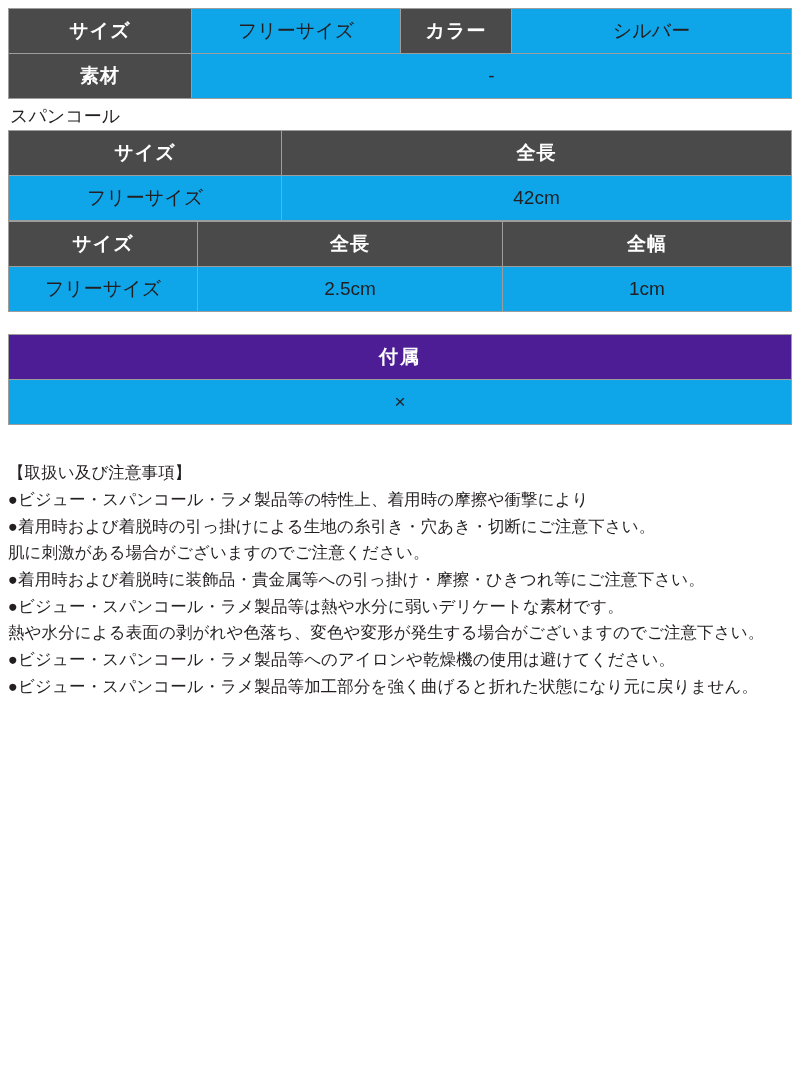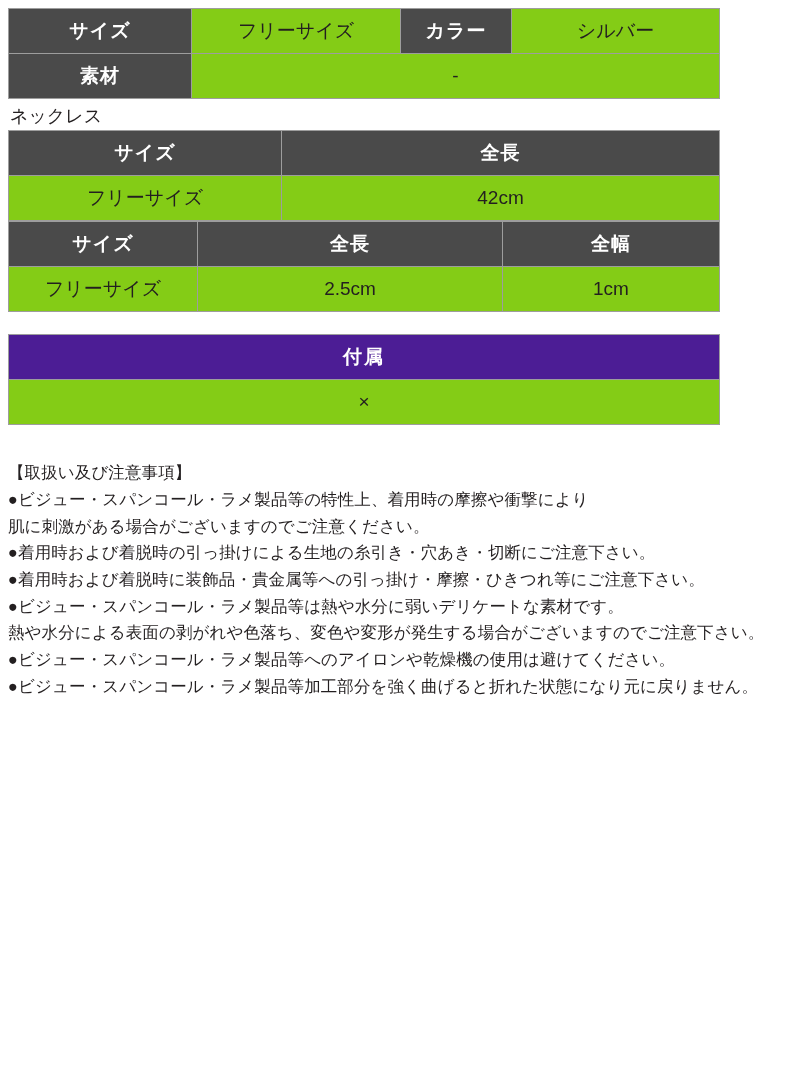--- a/index.html
+++ b/index.html
@@ -15,30 +15,30 @@
     position: relative;
     overflow: hidden;
   }
   .page {
     width: 800px;
     box-sizing: border-box;
     padding: 8px 8px 0 8px;
   }
   table.spec {
     border-collapse: collapse;
-    width: 712px;
+    width: 784px;
     table-layout: fixed;
   }
   table.spec td {
     border: 1px solid #9d9d9d;
     height: 44px;
     text-align: center;
     vertical-align: middle;
     font-size: 19px;
-    background: #84cc16;
+    background: #0ea5e9;
     padding: 0 2px;
   }
   table.spec td.hd {
     background: #4a4a4a;
     color: #ffffff;
     font-weight: bold;
     letter-spacing: 1px;
   }
   .section-label {
     font-size: 18px;
@@ -82,21 +82,21 @@
         <td class="hd" style="width:106px">カラー</td>
         <td>シルバー</td>
       </tr>
       <tr>
         <td class="hd">素材</td>
         <td colspan="3">-</td>
       </tr>
     </tbody>
   </table>
 
-  <div class="section-label">ネックレス</div>
+  <div class="section-label">スパンコール</div>
 
   <table class="spec">
     <tbody>
       <tr>
         <td class="hd" style="width:268px">サイズ</td>
         <td class="hd">全長</td>
       </tr>
       <tr>
         <td>フリーサイズ</td>
         <td>42cm</td>
@@ -129,22 +129,22 @@
       </tr>
       <tr>
         <td>×</td>
       </tr>
     </tbody>
   </table>
 
   <div class="notes">
     <div class="row">【取扱い及び注意事項】</div>
     <div class="row">●ビジュー・スパンコール・ラメ製品等の特性上、着用時の摩擦や衝撃により</div>
+    <div class="row">●着用時および着脱時の引っ掛けによる生地の糸引き・穴あき・切断にご注意下さい。</div>
     <div class="row">肌に刺激がある場合がございますのでご注意ください。</div>
-    <div class="row">●着用時および着脱時の引っ掛けによる生地の糸引き・穴あき・切断にご注意下さい。</div>
     <div class="row">●着用時および着脱時に装飾品・貴金属等への引っ掛け・摩擦・ひきつれ等にご注意下さい。</div>
     <div class="row">●ビジュー・スパンコール・ラメ製品等は熱や水分に弱いデリケートな素材です。</div>
     <div class="row">熱や水分による表面の剥がれや色落ち、変色や変形が発生する場合がございますのでご注意下さい。</div>
     <div class="row">●ビジュー・スパンコール・ラメ製品等へのアイロンや乾燥機の使用は避けてください。</div>
     <div class="row">●ビジュー・スパンコール・ラメ製品等加工部分を強く曲げると折れた状態になり元に戻りません。</div>
   </div>
 
 </div>
 
 </body></html>

